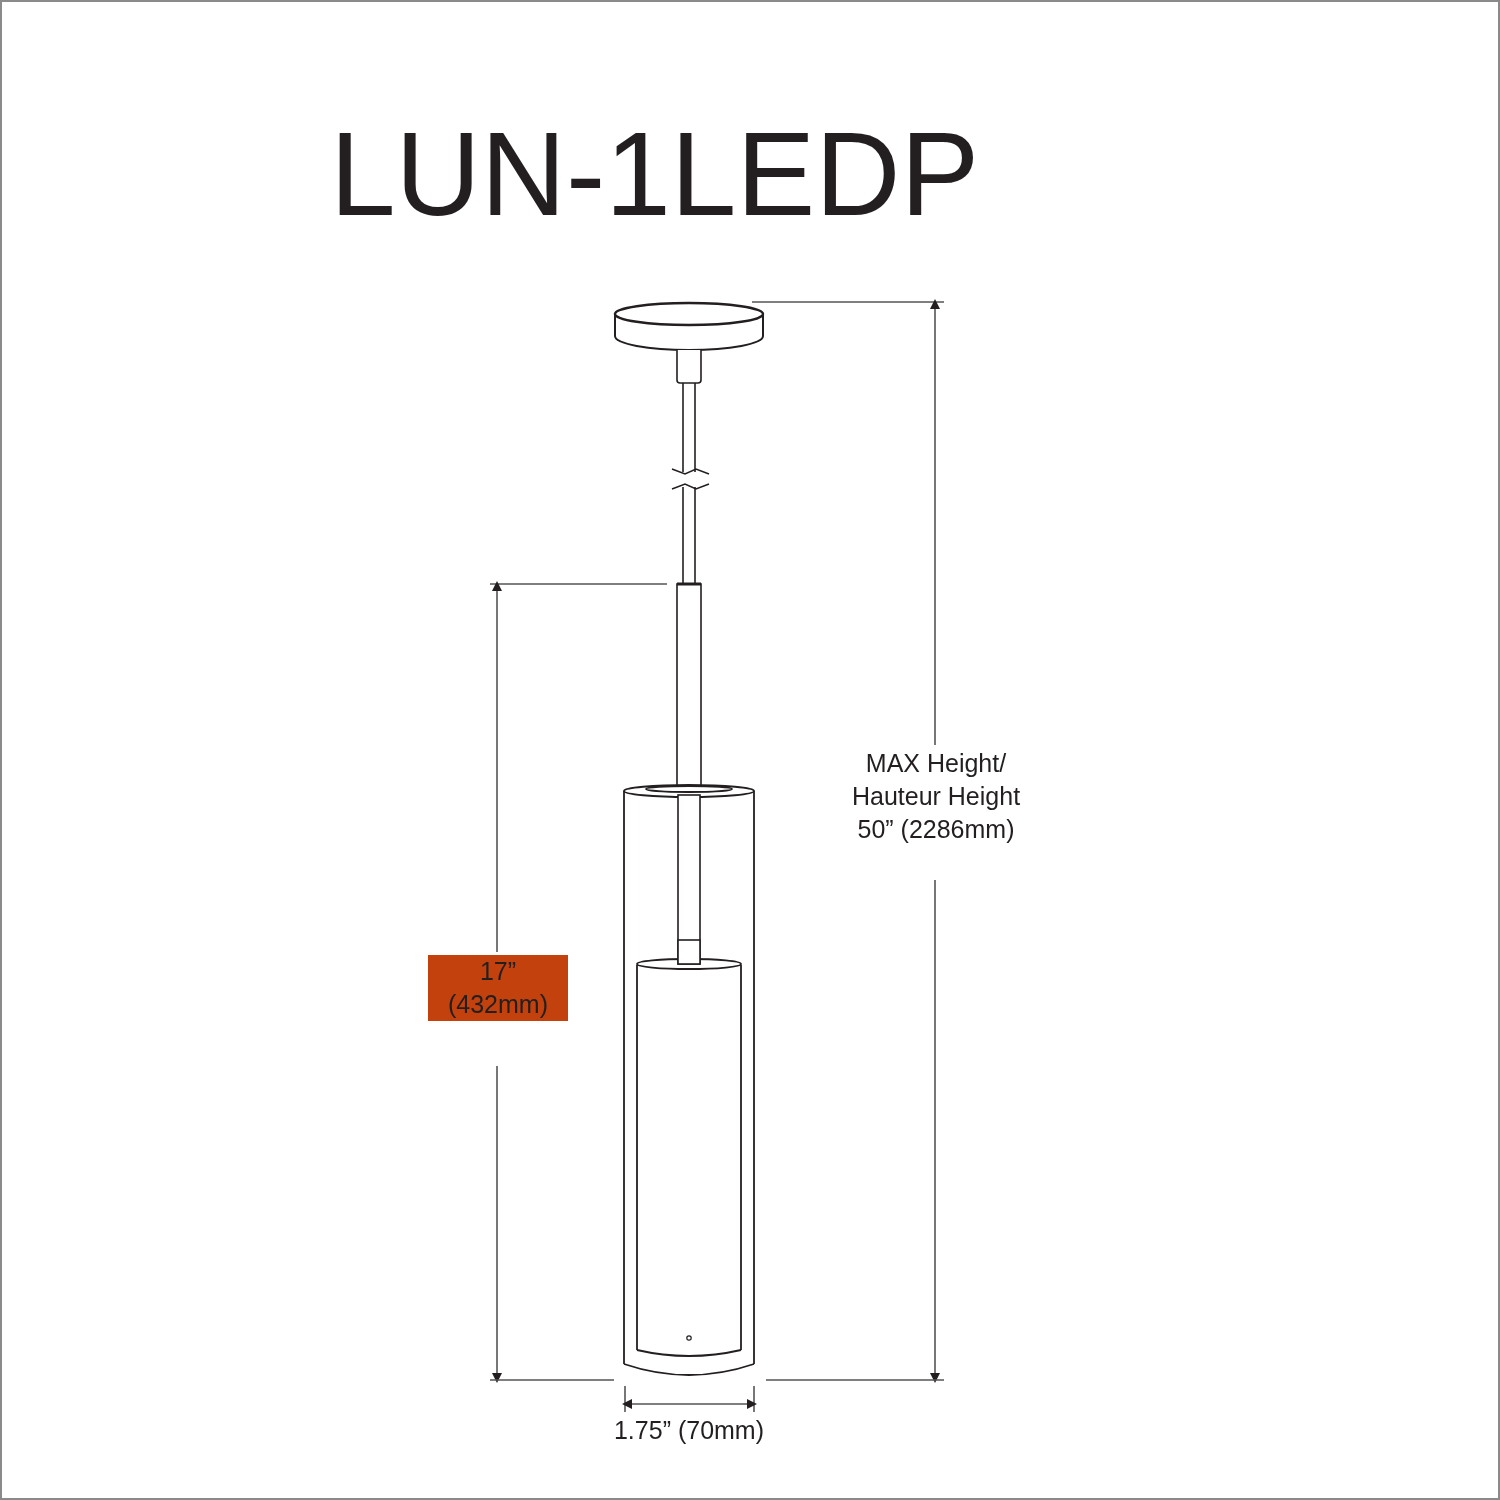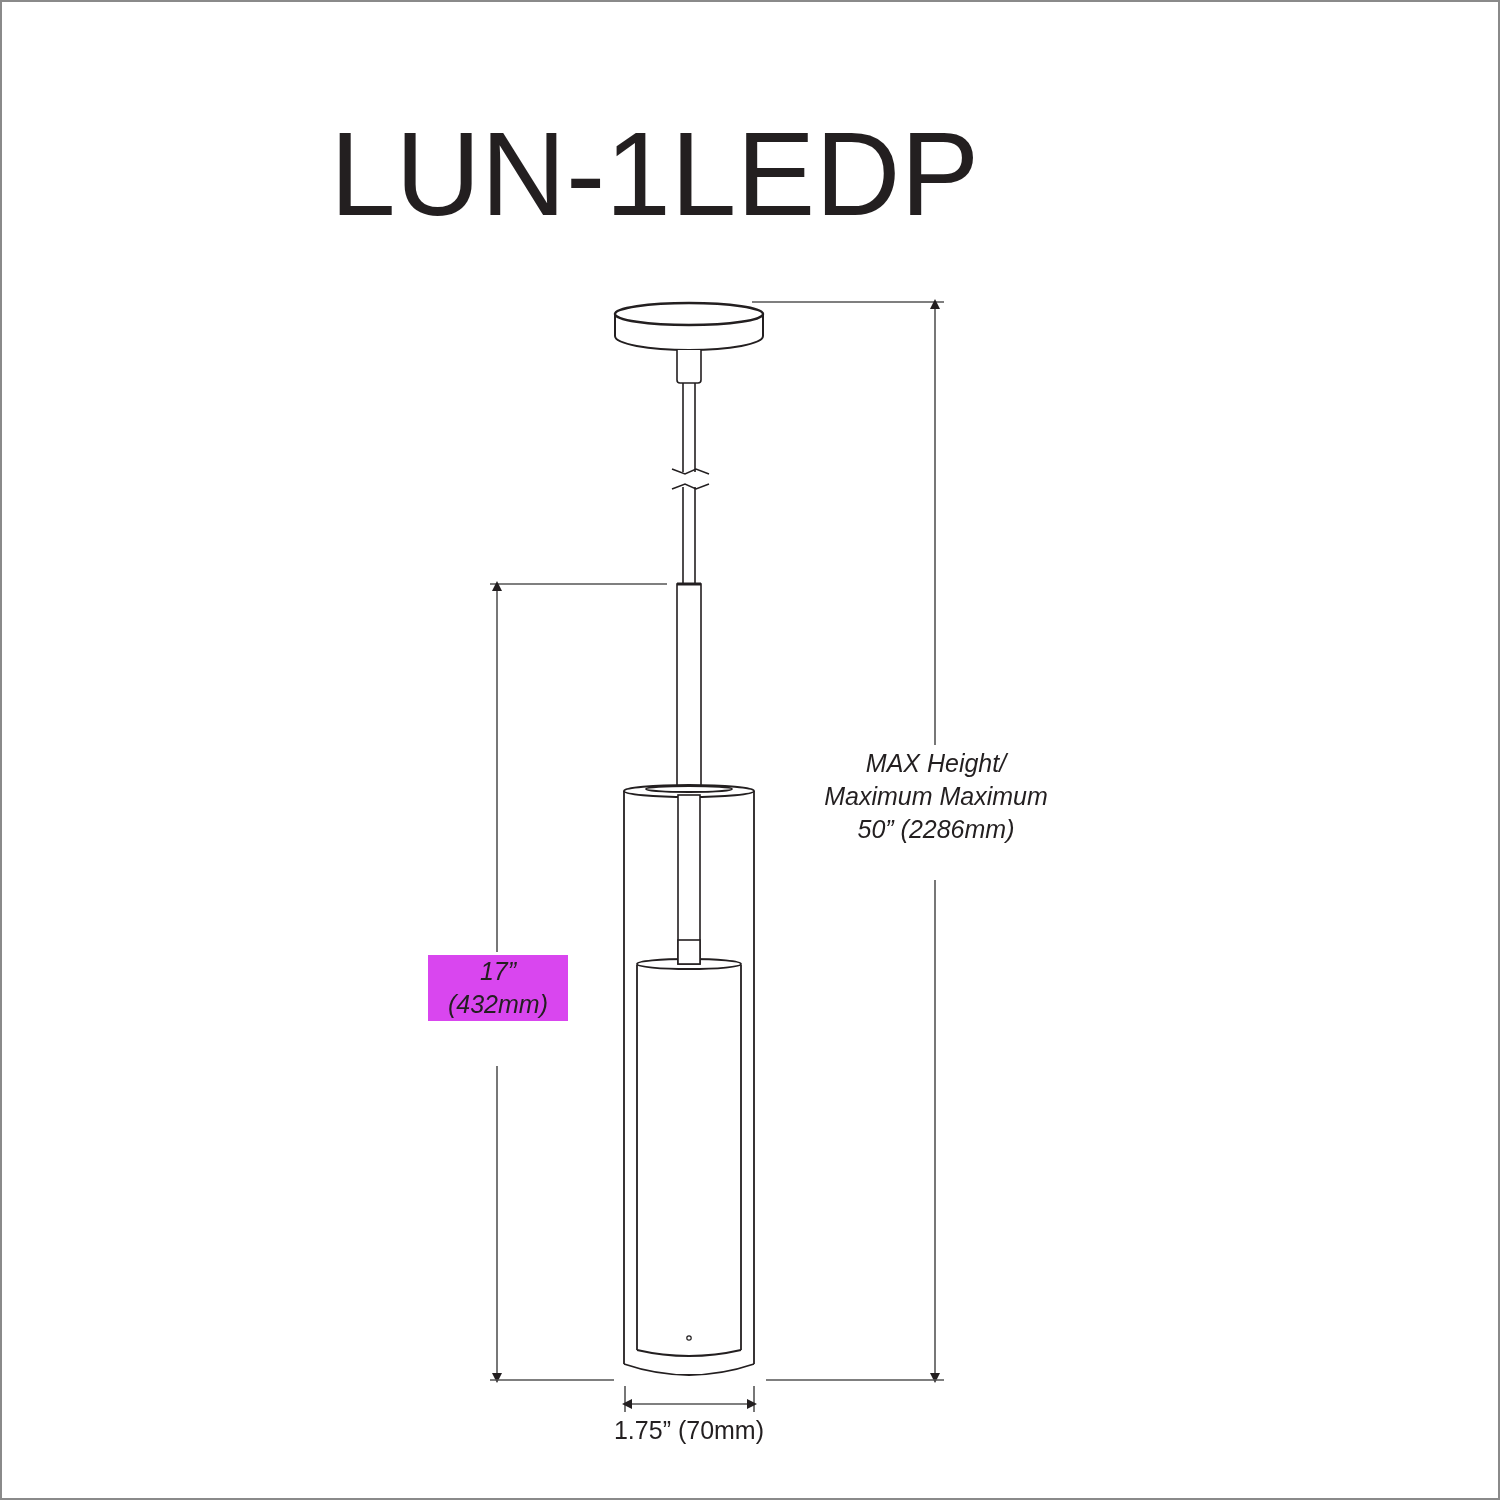--- a/index.html
+++ b/index.html
@@ -11,22 +11,22 @@
   .title {
     position: absolute; left: 0; top: 104px; width: 1309px; text-align: center;
     font-family: "Liberation Sans", sans-serif; font-size: 118px; line-height: 140px;
     color: #231f20; letter-spacing: 0px;
   }
   svg.drawing { position: absolute; left: 0; top: 0; }
   .label {
     position: absolute; font-family: "Liberation Sans", sans-serif; color: #231f20;
     font-size: 25px; line-height: 33px; text-align: center; white-space: nowrap;
   }
-  .max-label { left: 818px; top: 747px; width: 236px; background: #ffffff; font-style: italic; }
-  .height-label { left: 428px; top: 955px; width: 140px; background: #d946ef; font-style: italic; }
+  .max-label { left: 818px; top: 747px; width: 236px; background: #ffffff; }
+  .height-label { left: 428px; top: 955px; width: 140px; background: #c2410c; }
   .width-label { left: 589px; top: 1414px; width: 200px; }
 </style>
 </head>
 <body>
 
 <div class="frame"></div>
 
 <div class="title">LUN-1LEDP</div>
 
 <svg class="drawing" width="1500" height="1500" viewBox="0 0 1500 1500">
@@ -98,21 +98,21 @@
 
   <g stroke="#555555" stroke-width="1.6">
     <line x1="625" y1="1386" x2="625" y2="1412"></line>
     <line x1="754" y1="1386" x2="754" y2="1412"></line>
     <line x1="627" y1="1404" x2="752" y2="1404" marker-start="url(#arrow)" marker-end="url(#arrow)"></line>
   </g>
 </svg>
 
 <div class="label max-label">
   <div>MAX Height/</div>
-  <div>Maximum Maximum</div>
+  <div>Hauteur Height</div>
   <div>50” (2286mm)</div>
 </div>
 
 <div class="label height-label">
   <div>17”</div>
   <div>(432mm)</div>
 </div>
 
 <div class="label width-label">1.75” (70mm)</div>
 

